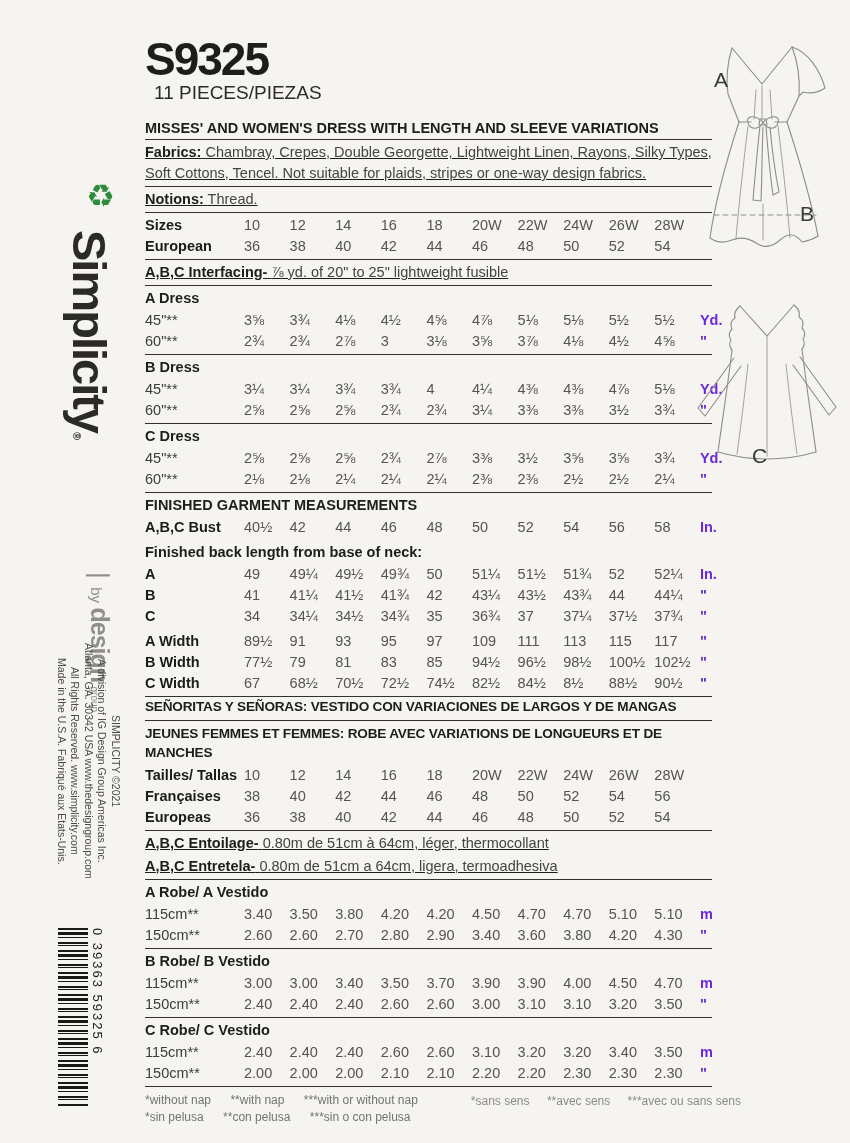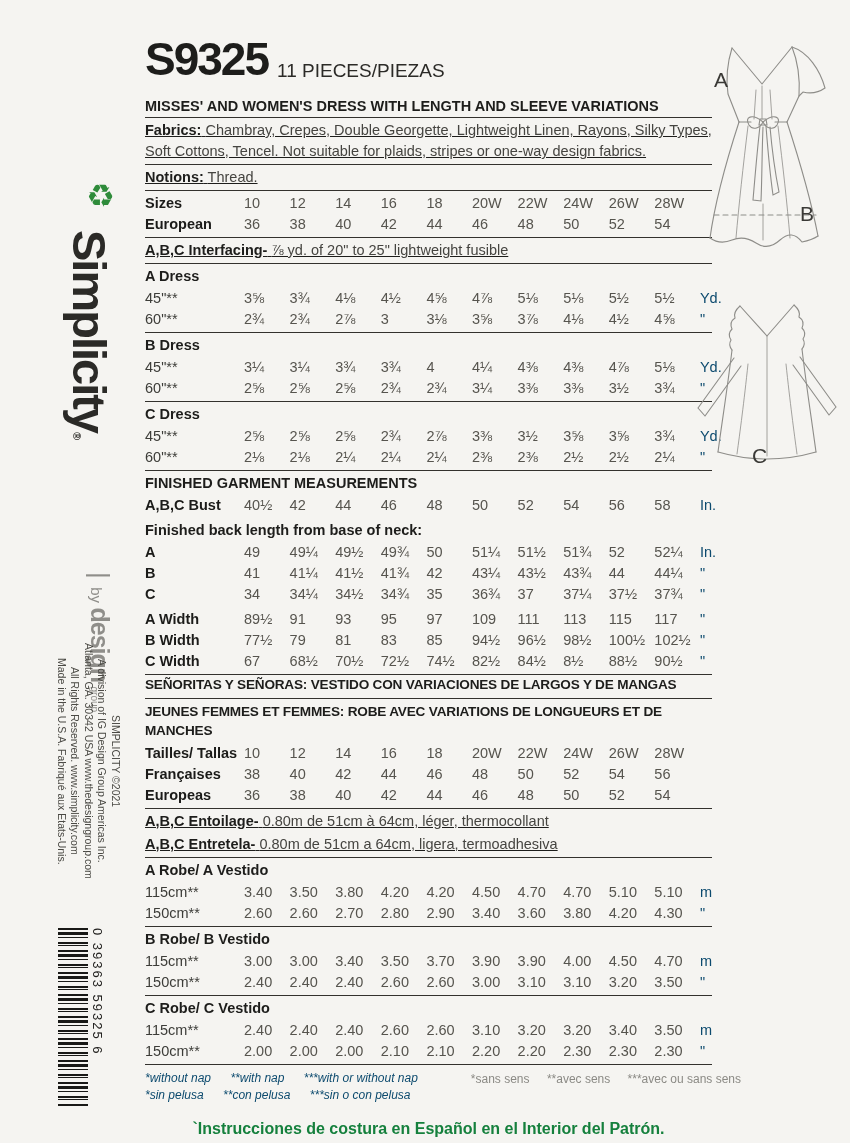--- a/index.html
+++ b/index.html
@@ -43,38 +43,38 @@
       #191917 14px 16px, transparent 16px 17px,
       #191917 17px 18px, transparent 18px 22px);
   }
   .barcode-digits{
     position:absolute;left:34px;top:0;height:190px;
     writing-mode:vertical-rl;text-orientation:sideways;
     font-size:13px;letter-spacing:2px;color:#22211f;
   }
   
   .content{position:absolute;left:145px;top:36px;width:567px;}
-  .hdr-row{display:flex;align-items:flex-end;}
+  .hdr-row{display:flex;align-items:flex-start;flex-direction:column;}
   .patnum{font-size:46px;font-weight:bold;letter-spacing:-2px;line-height:46px;}
   .pieces{font-size:19px;margin-left:9px;color:#2b2a27;}
   .title{font-size:14.5px;font-weight:bold;margin-top:16px;padding-bottom:3px;border-bottom:1.5px solid #33312d;}
   .para{font-size:14.5px;line-height:21px;padding:2px 0 2px;border-bottom:1.5px solid #33312d;text-decoration:underline;}
   .para .lbl{font-weight:bold;}
   .para .txt{color:#454440;}
   .tbl{padding:2px 0 2px;}
   .tbl.ruled{border-bottom:1.5px solid #33312d;}
   .t-row{display:grid;grid-template-columns:99px repeat(10,45.6px) 1fr;font-size:14.5px;line-height:21px;}
   .t-label{color:#3c3c38;}
   .lbl-bold .t-label{font-weight:bold;color:#1b1b19;}
   .t-cell{color:#56544e;}
-  .t-unit{color:#0c4a6e;}
+  .t-unit{color:#6d28d9;font-weight:bold;}
   .sec-h{font-size:14.5px;font-weight:bold;line-height:20px;padding-top:2px;}
   .intl-h{font-size:13.6px;font-weight:bold;line-height:19.5px;letter-spacing:-0.2px;}
   .footnotes{display:flex;margin-top:5px;width:610px;font-size:12px;line-height:17px;}
-  .fn-left{color:#0c4a6e;font-style:italic;}
+  .fn-left{color:#737373;}
   .fn-left span{margin-right:16px;}
   .fn-right{margin-left:auto;color:#8b8a85;padding-top:1px;}
   .fn-right span{margin-right:14px;}
   .bottom-note{margin-top:16px;text-align:center;font-size:16px;font-weight:bold;color:#15803d;}
   
   .figures{position:absolute;left:688px;top:26px;width:162px;height:480px;}
   .fig{position:absolute;left:0;width:160px;}
   .fig-ab{top:6px;height:250px;}
   .fig-c{top:268px;height:175px;}
   .fig-label{position:absolute;font-size:21px;color:#3a3936;font-weight:normal;}

